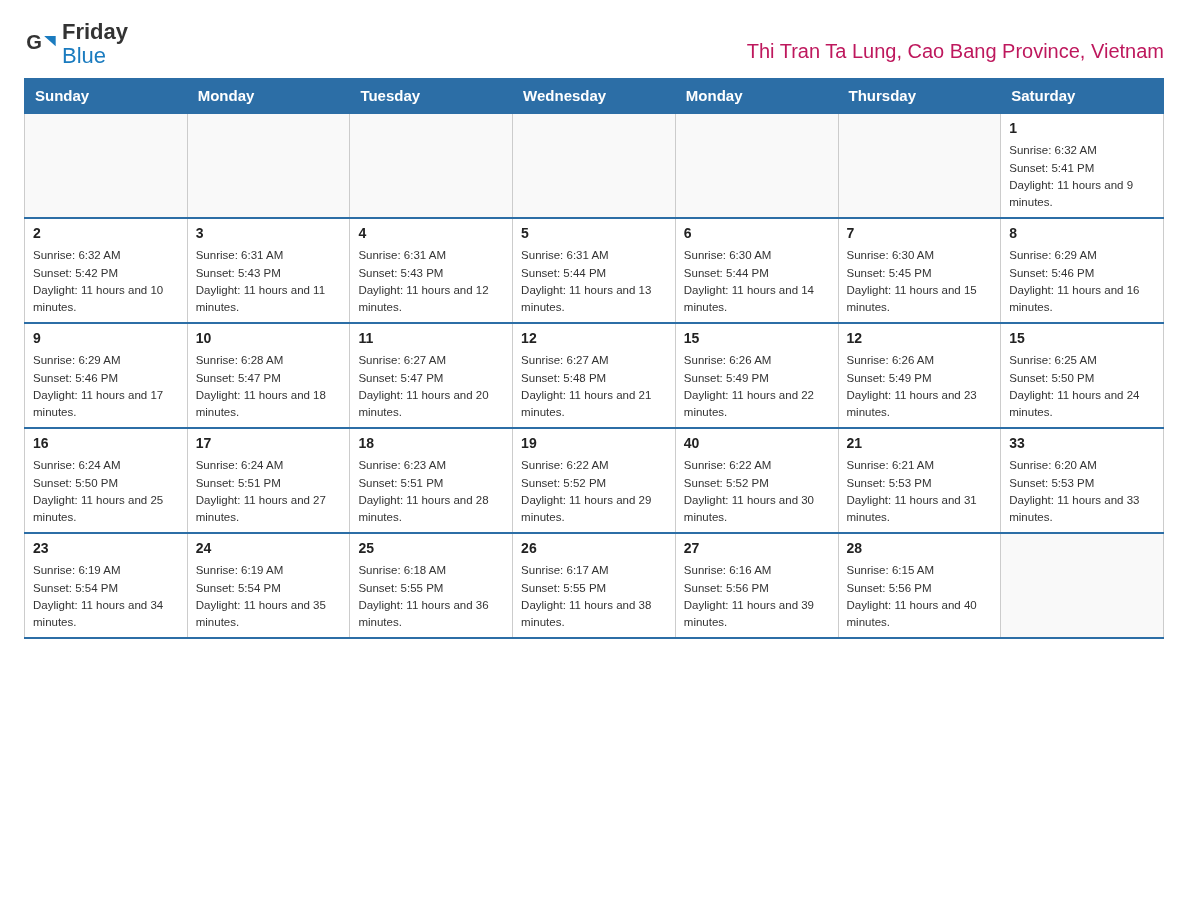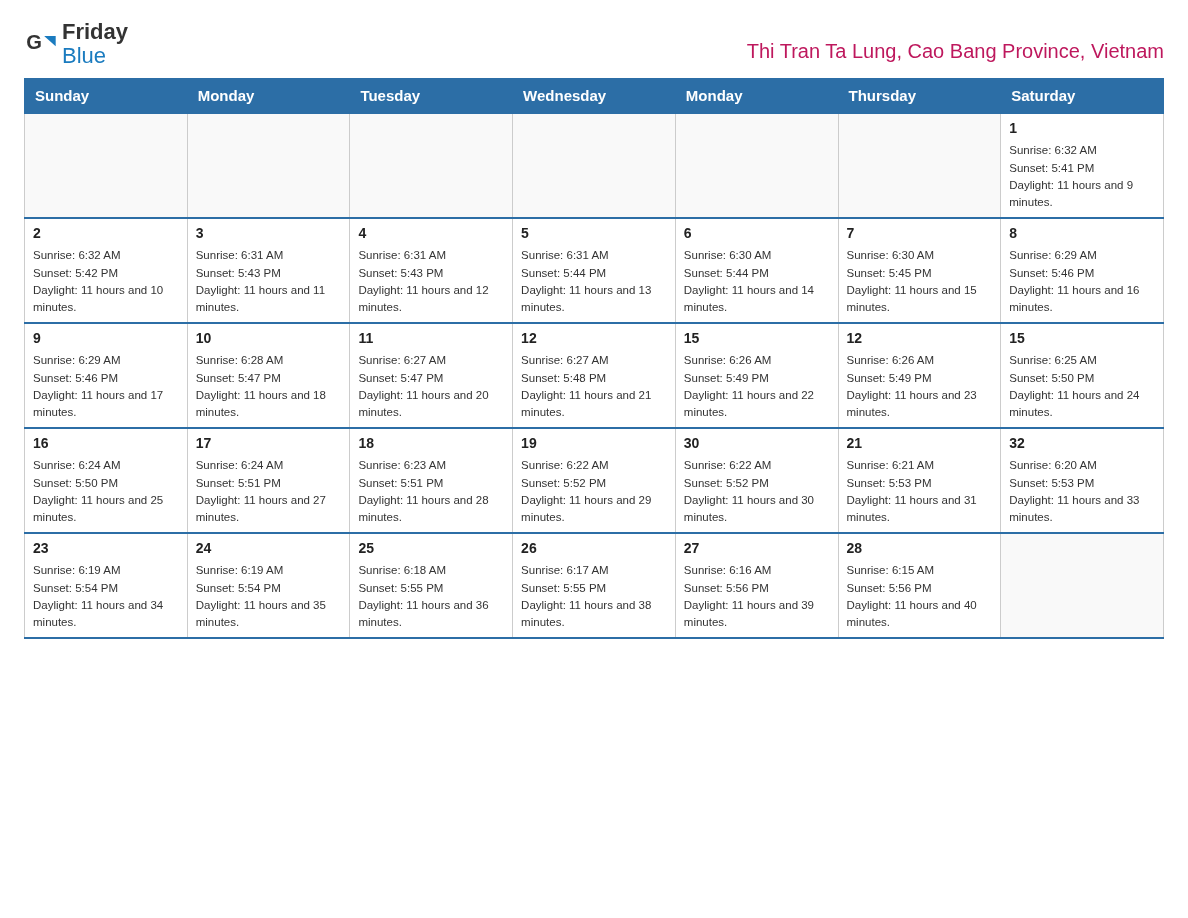--- a/index.html
+++ b/index.html
@@ -205,29 +205,29 @@
           </td>
           <td>
             <div class="day-number">18</div>
             <div class="day-info">Sunrise: 6:23 AM<br>Sunset: 5:51 PM<br>Daylight: 11 hours and 28 minutes.</div>
           </td>
           <td>
             <div class="day-number">19</div>
             <div class="day-info">Sunrise: 6:22 AM<br>Sunset: 5:52 PM<br>Daylight: 11 hours and 29 minutes.</div>
           </td>
           <td>
-            <div class="day-number">30</div>
+            <div class="day-number">40</div>
             <div class="day-info">Sunrise: 6:22 AM<br>Sunset: 5:52 PM<br>Daylight: 11 hours and 30 minutes.</div>
           </td>
           <td>
             <div class="day-number">21</div>
             <div class="day-info">Sunrise: 6:21 AM<br>Sunset: 5:53 PM<br>Daylight: 11 hours and 31 minutes.</div>
           </td>
           <td>
-            <div class="day-number">32</div>
+            <div class="day-number">33</div>
             <div class="day-info">Sunrise: 6:20 AM<br>Sunset: 5:53 PM<br>Daylight: 11 hours and 33 minutes.</div>
           </td>
         </tr>
         <tr>
           <td>
             <div class="day-number">23</div>
             <div class="day-info">Sunrise: 6:19 AM<br>Sunset: 5:54 PM<br>Daylight: 11 hours and 34 minutes.</div>
           </td>
           <td>
             <div class="day-number">24</div>

